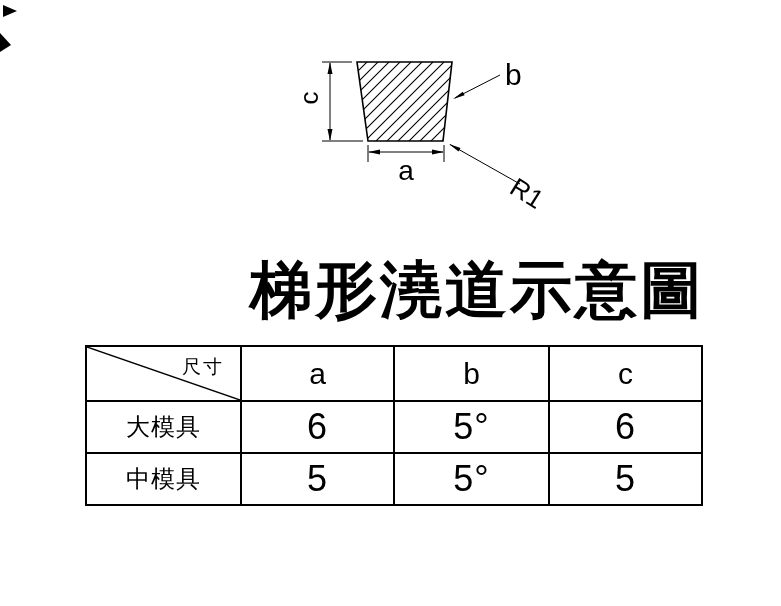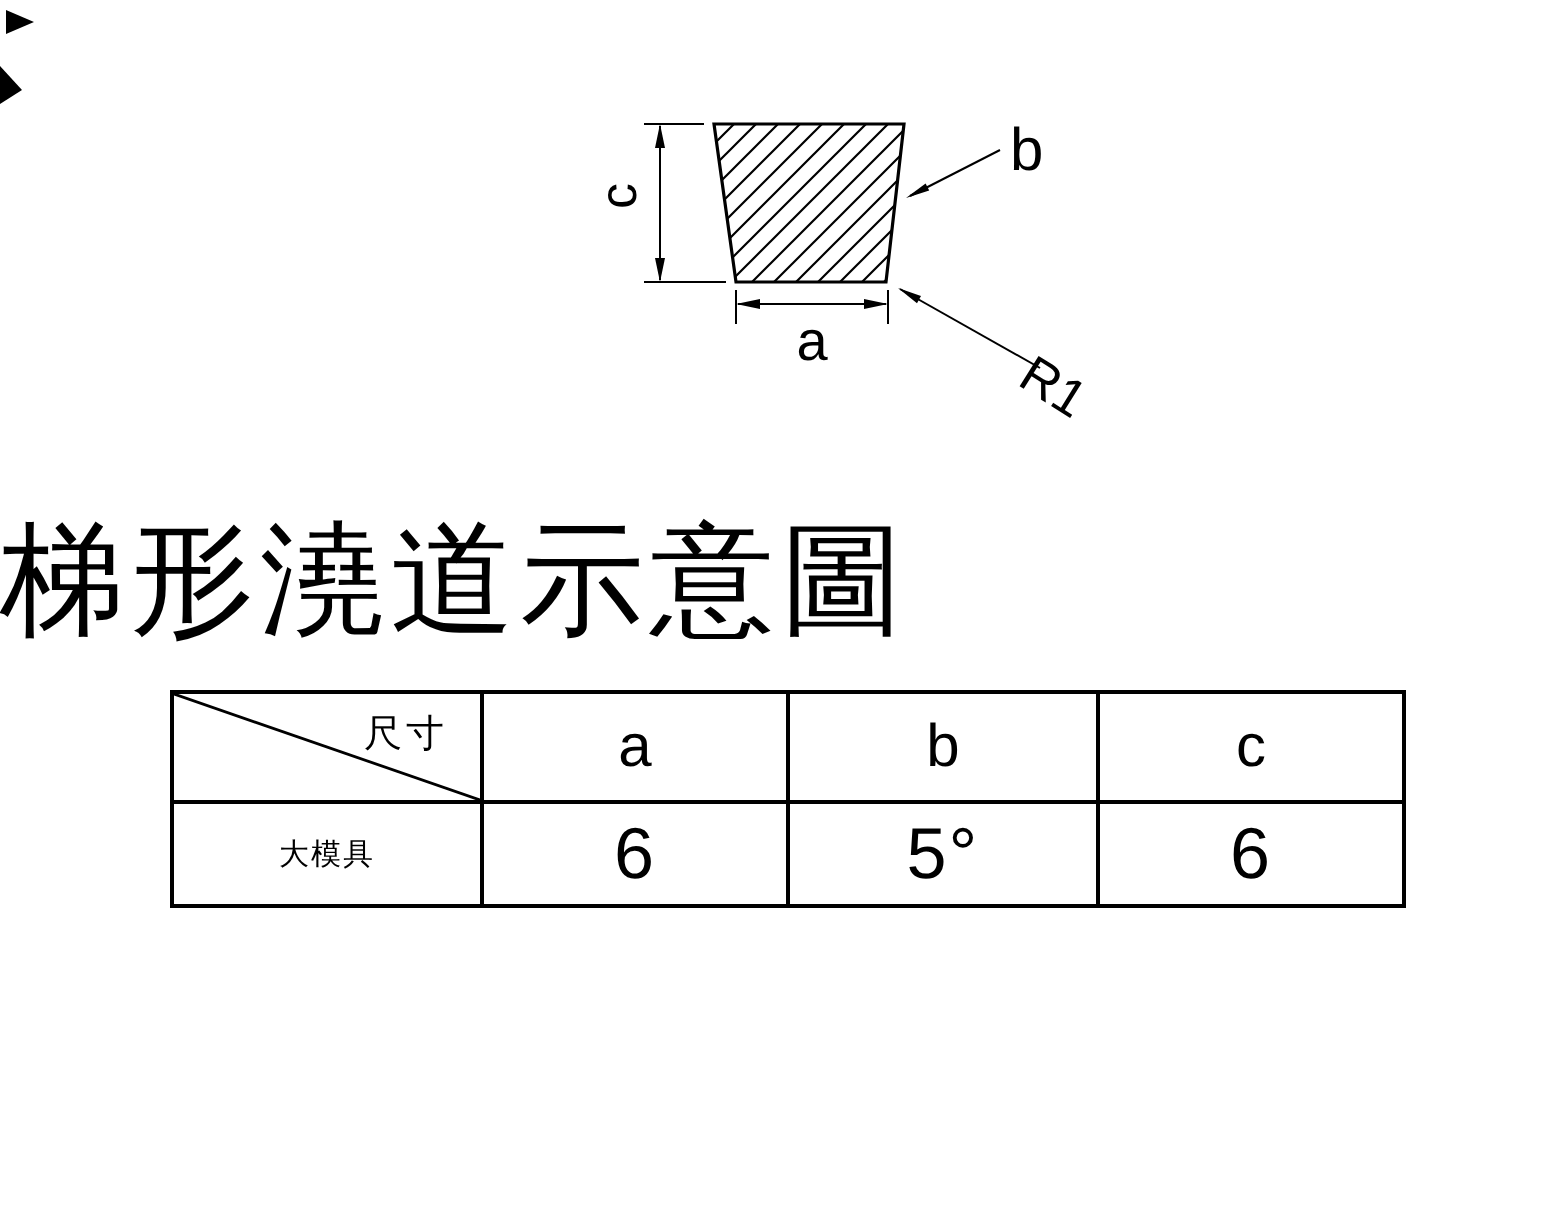--- a/index.html
+++ b/index.html
@@ -11,23 +11,23 @@
     overflow:hidden;
   }
   .page { position:relative; width:781px; height:606px; background:#ffffff; }
 
   .diagram-svg { position:absolute; left:0; top:0; }
   .diagram-svg text { font-family:"Liberation Sans", sans-serif; fill:#000; }
 
   .title {
     position:absolute;
     left:0; top:248px; width:705px;
-    text-align:left;
+    text-align:right;
     font-size:62px;
-    font-weight:400;
+    font-weight:700;
     letter-spacing:3px;
     white-space:nowrap;
   }
 
   .table-wrap { position:absolute; left:85px; top:345px; }
   table.dim-table {
     border-collapse:collapse;
     table-layout:fixed;
     width:616px;
   }
@@ -41,21 +41,21 @@
   tr.body-row   { height:52px; }
   td.corner-cell { position:relative;margin-top:12px; }
   .corner-diag { position:absolute; left:0; top:0; width:100%; height:100%; }
   .corner-label {
     position:absolute;
     right:16px; top:7px;
     font-size:19px;
     letter-spacing:2px;
   }
   .col-letter { font-size:30px; }
-  .row-name   { font-size:15px; letter-spacing:1px;margin-left:10px; }
+  .row-name   { font-size:24px; letter-spacing:1px;margin-left:10px; }
   .cell-value { font-size:36px; letter-spacing:1px; }
 </style>
 </head>
 <body>
 
 <div class="page">
 
   <svg class="diagram-svg" width="781" height="240" viewBox="0 0 781 240">
     <defs>
       <pattern id="hatch" width="11" height="11" patternUnits="userSpaceOnUse">
@@ -120,17 +120,23 @@
         <td class="col-letter">a</td>
         <td class="col-letter">b</td>
         <td class="col-letter">c</td>
       </tr>
       <tr class="body-row">
         <td class="row-name">大模具</td>
         <td class="cell-value">6</td>
         <td class="cell-value">5°</td>
         <td class="cell-value">6</td>
       </tr>
+      <tr class="body-row">
+        <td class="row-name">中模具</td>
+        <td class="cell-value">5</td>
+        <td class="cell-value">5°</td>
+        <td class="cell-value">5</td>
+      </tr>
     </tbody>
       </table>
   </div>
 
 </div>
 
 </body></html>

